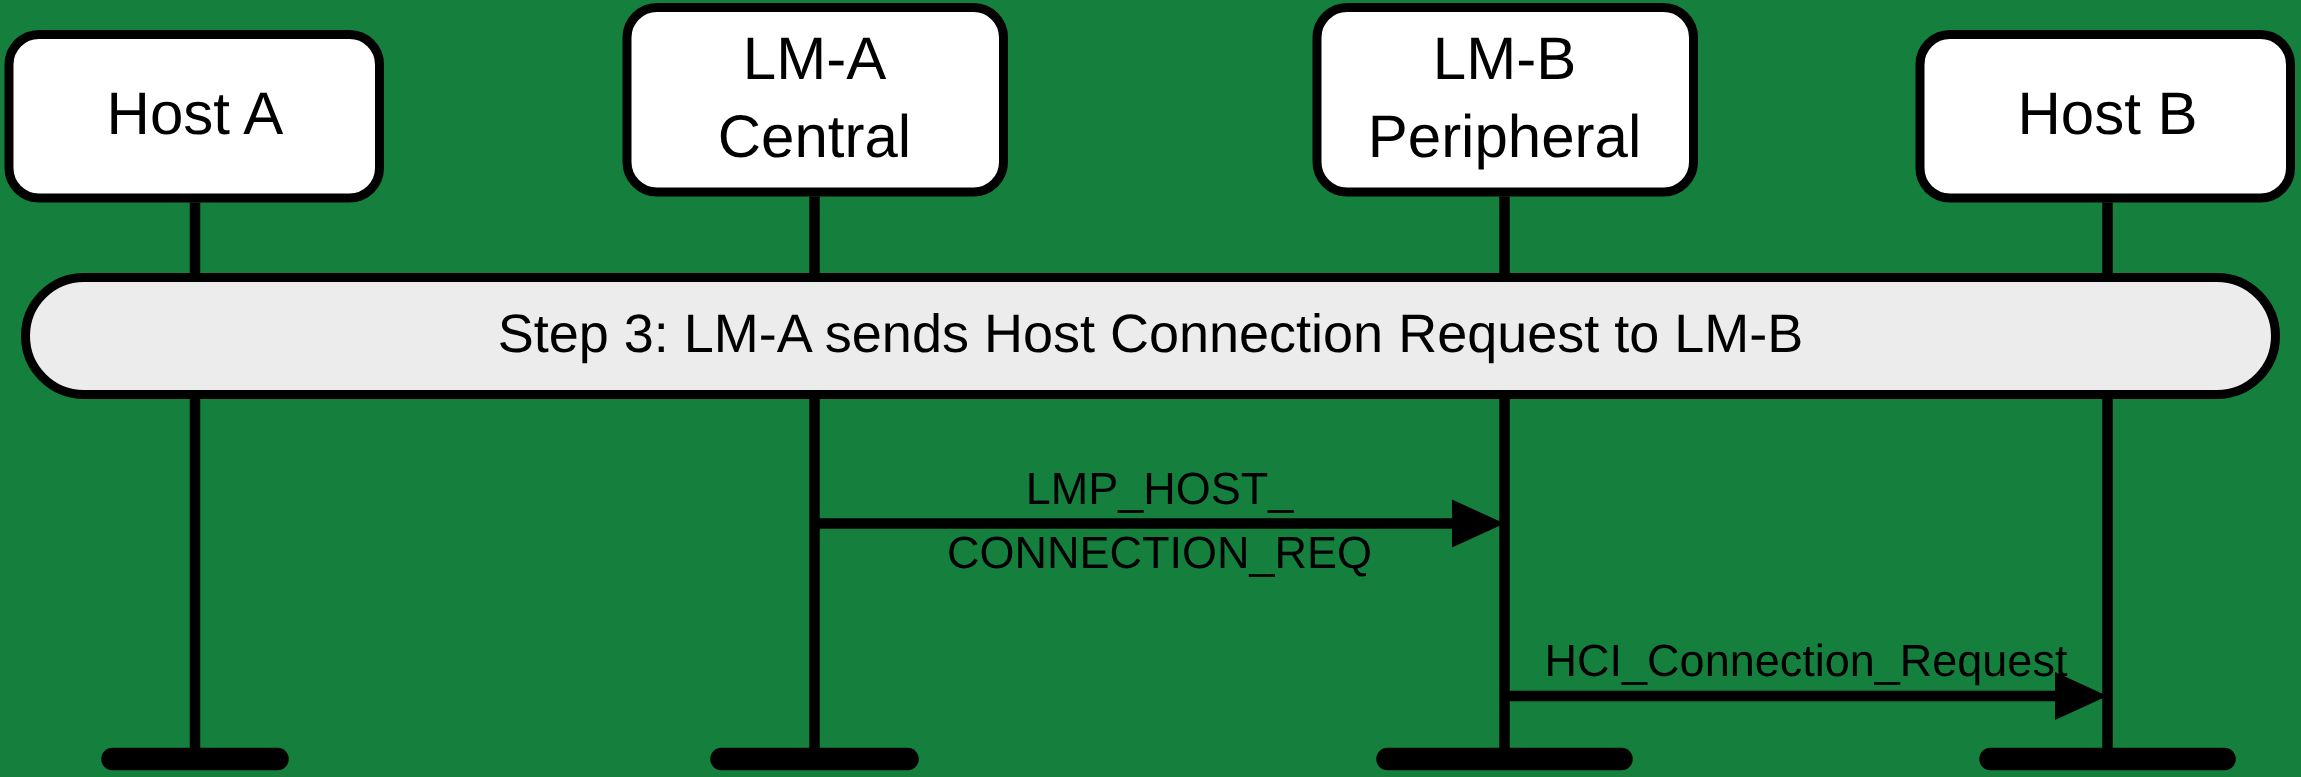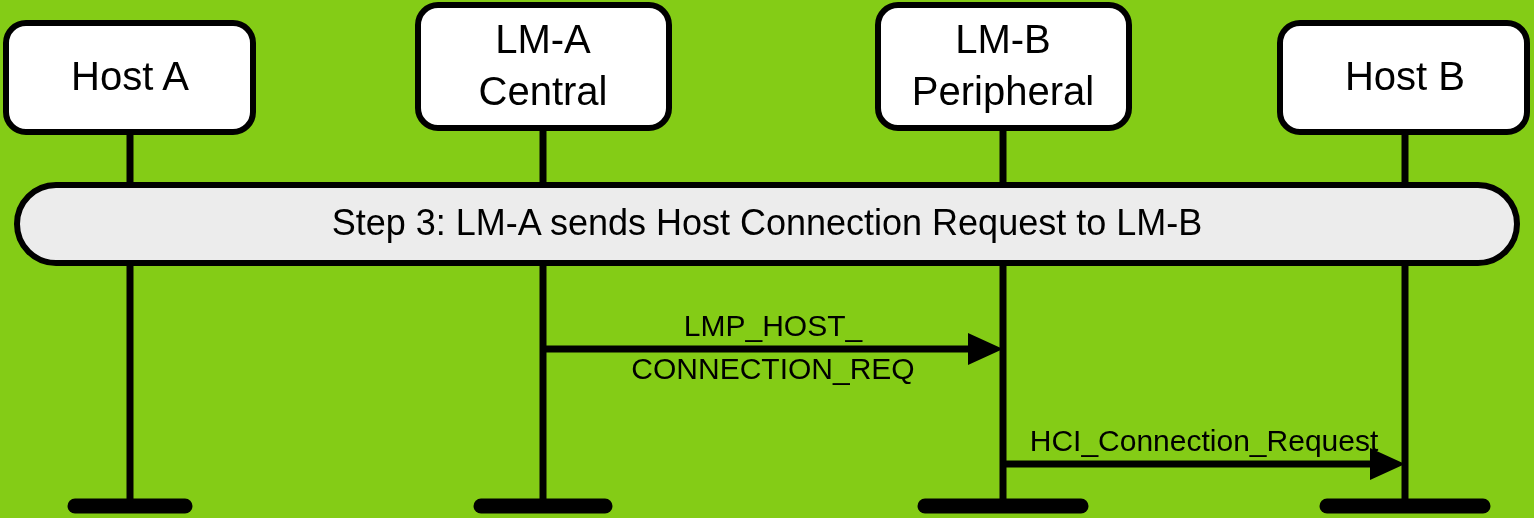--- a/index.html
+++ b/index.html
@@ -7,21 +7,21 @@
     padding: 0;
     background: #ffffff;
   }
   body {
     font-family: "Liberation Sans", sans-serif;
   }
   #diagram-root {
     position: relative;
     width: 1534px;
     height: 518px;
-    background: #84cc16;
+    background: #15803d;
     overflow: hidden;
     text-align: center;
   }
   svg.layer {
     position: absolute;
     left: 0;
     top: 0;
     width: 1534px;
     height: 518px;
   }

